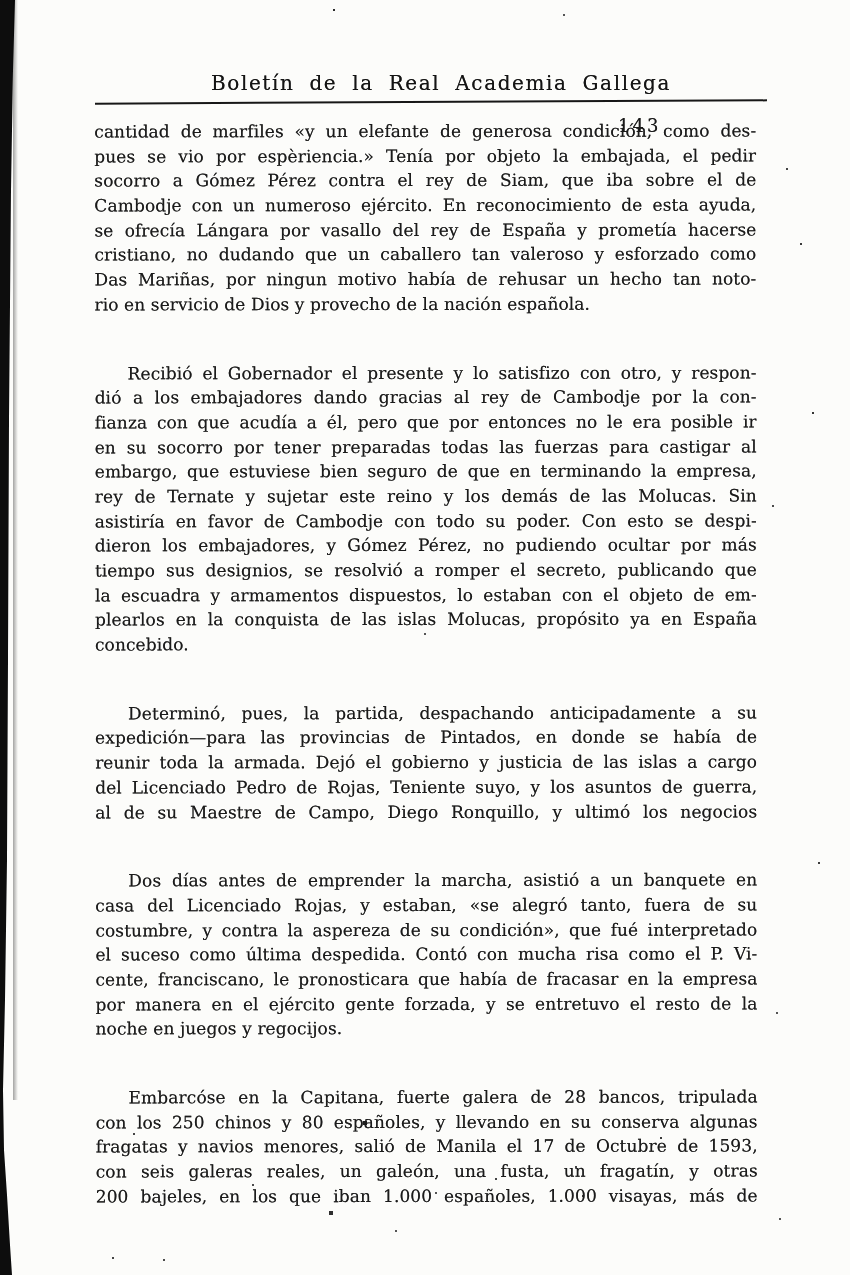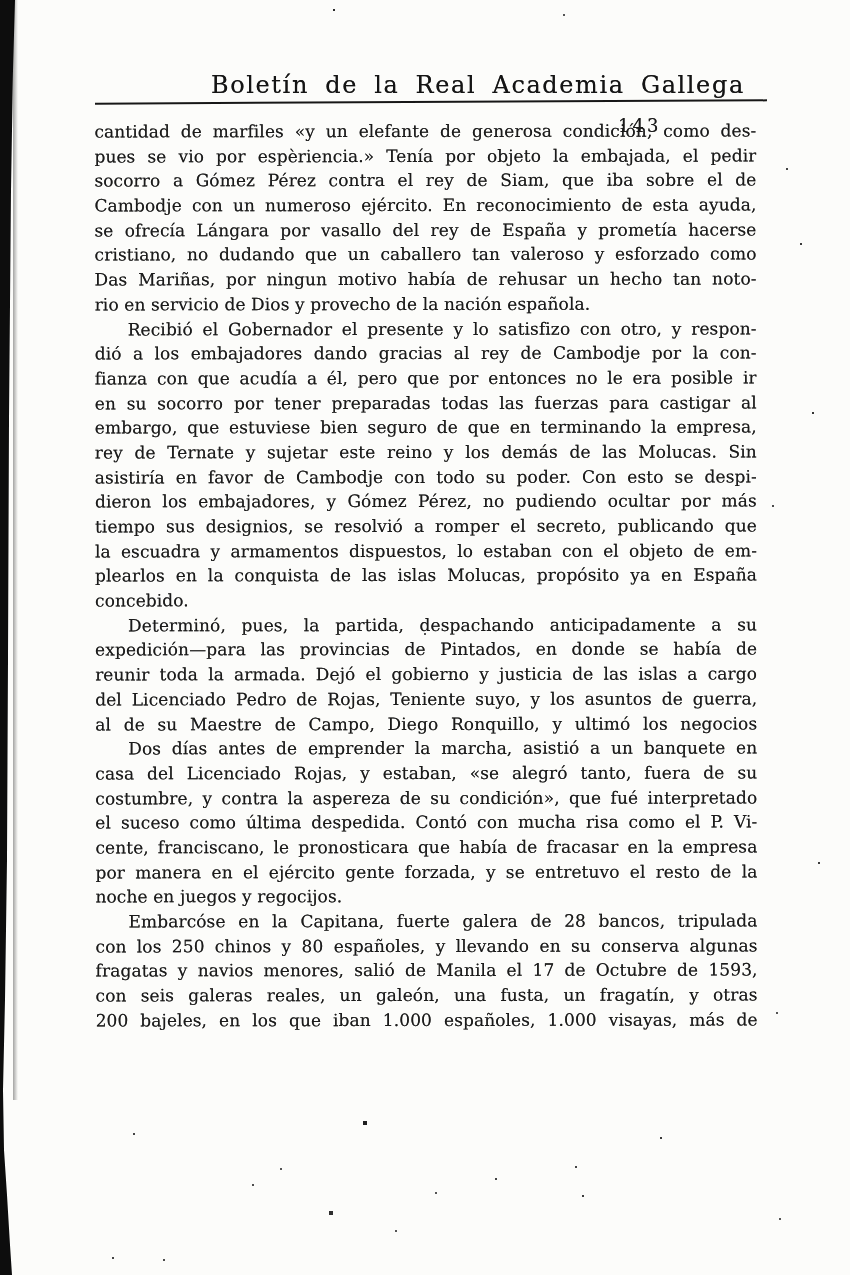--- a/index.html
+++ b/index.html
@@ -26,21 +26,21 @@
   }
   .binding-shade{
     position:absolute;left:13px;top:0;width:5px;height:1100px;
     background:linear-gradient(to right,rgba(0,0,0,.35),rgba(0,0,0,0));
   }
   .header{
     position:absolute;top:71px;left:95px;width:673px;height:28px;
   }
   .title{
     position:absolute;left:116px;top:0;
-    font-size:24px;letter-spacing:1.6px;word-spacing:7px;
+    font-size:20px;letter-spacing:1.6px;word-spacing:7px;
     color:#141414;
     text-shadow:0 0 .5px rgba(0,0,0,.65);
     white-space:nowrap;
     text-align:center;
   }
   .pagenum{
     position:absolute;left:523px;top:2px;
     font-size:18px;letter-spacing:3px;
     color:#1a1a1a;
     text-shadow:0 0 .5px rgba(0,0,0,.6);
@@ -58,21 +58,21 @@
     text-shadow:0 0 .45px rgba(0,0,0,.6);
   }
   .para{margin:0;}
   .line{
     text-align:justify;
     text-align-last:justify;
     letter-spacing:.1px;
     height:24.7px;
     overflow:hidden;
   }
-  .line.indent{padding-left:33px;}
+  .line.indent{padding-left:33px;margin-top:44px;}
   .line.endline{text-align-last:left;}
   
   .speckles{
     position:absolute;left:0;top:0;width:2px;height:2px;
     background:transparent;
     box-shadow:
       333px 9px 0 0 #2a2a2a,
       563px 14px 0 0 #555,
       786px 168px 0 0 #444,
       800px 243px 0 0 #3a3a3a,

